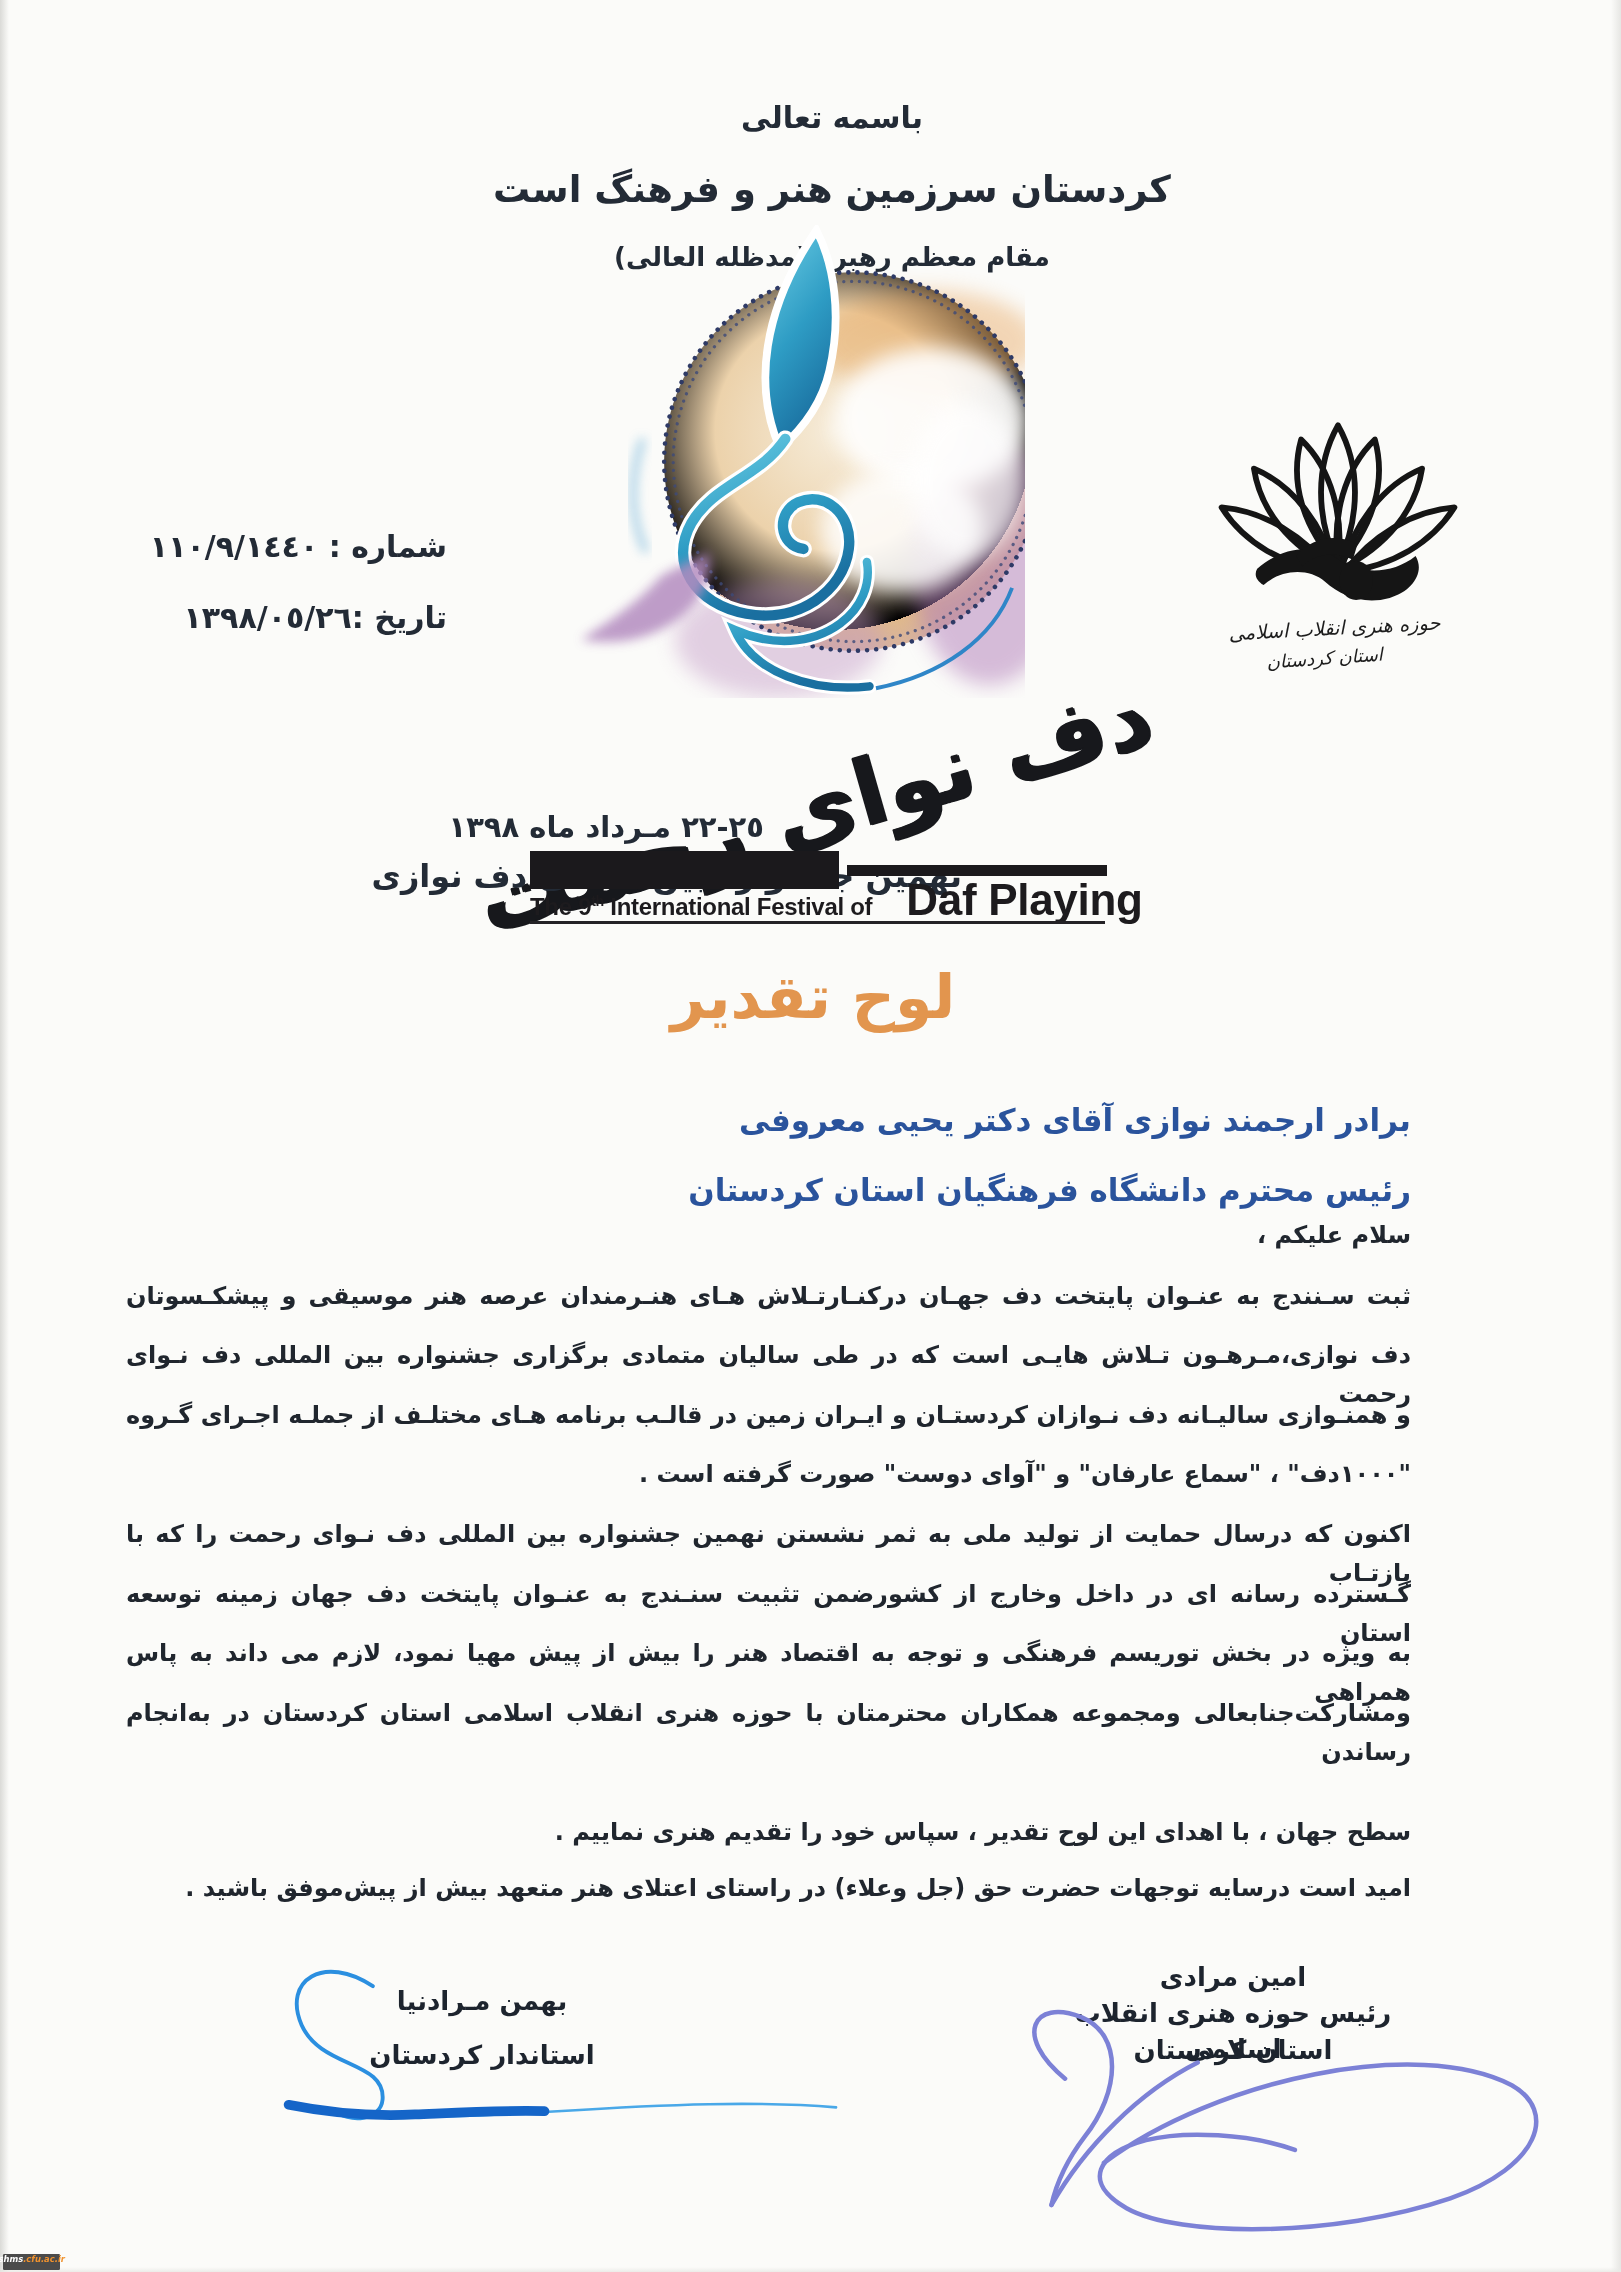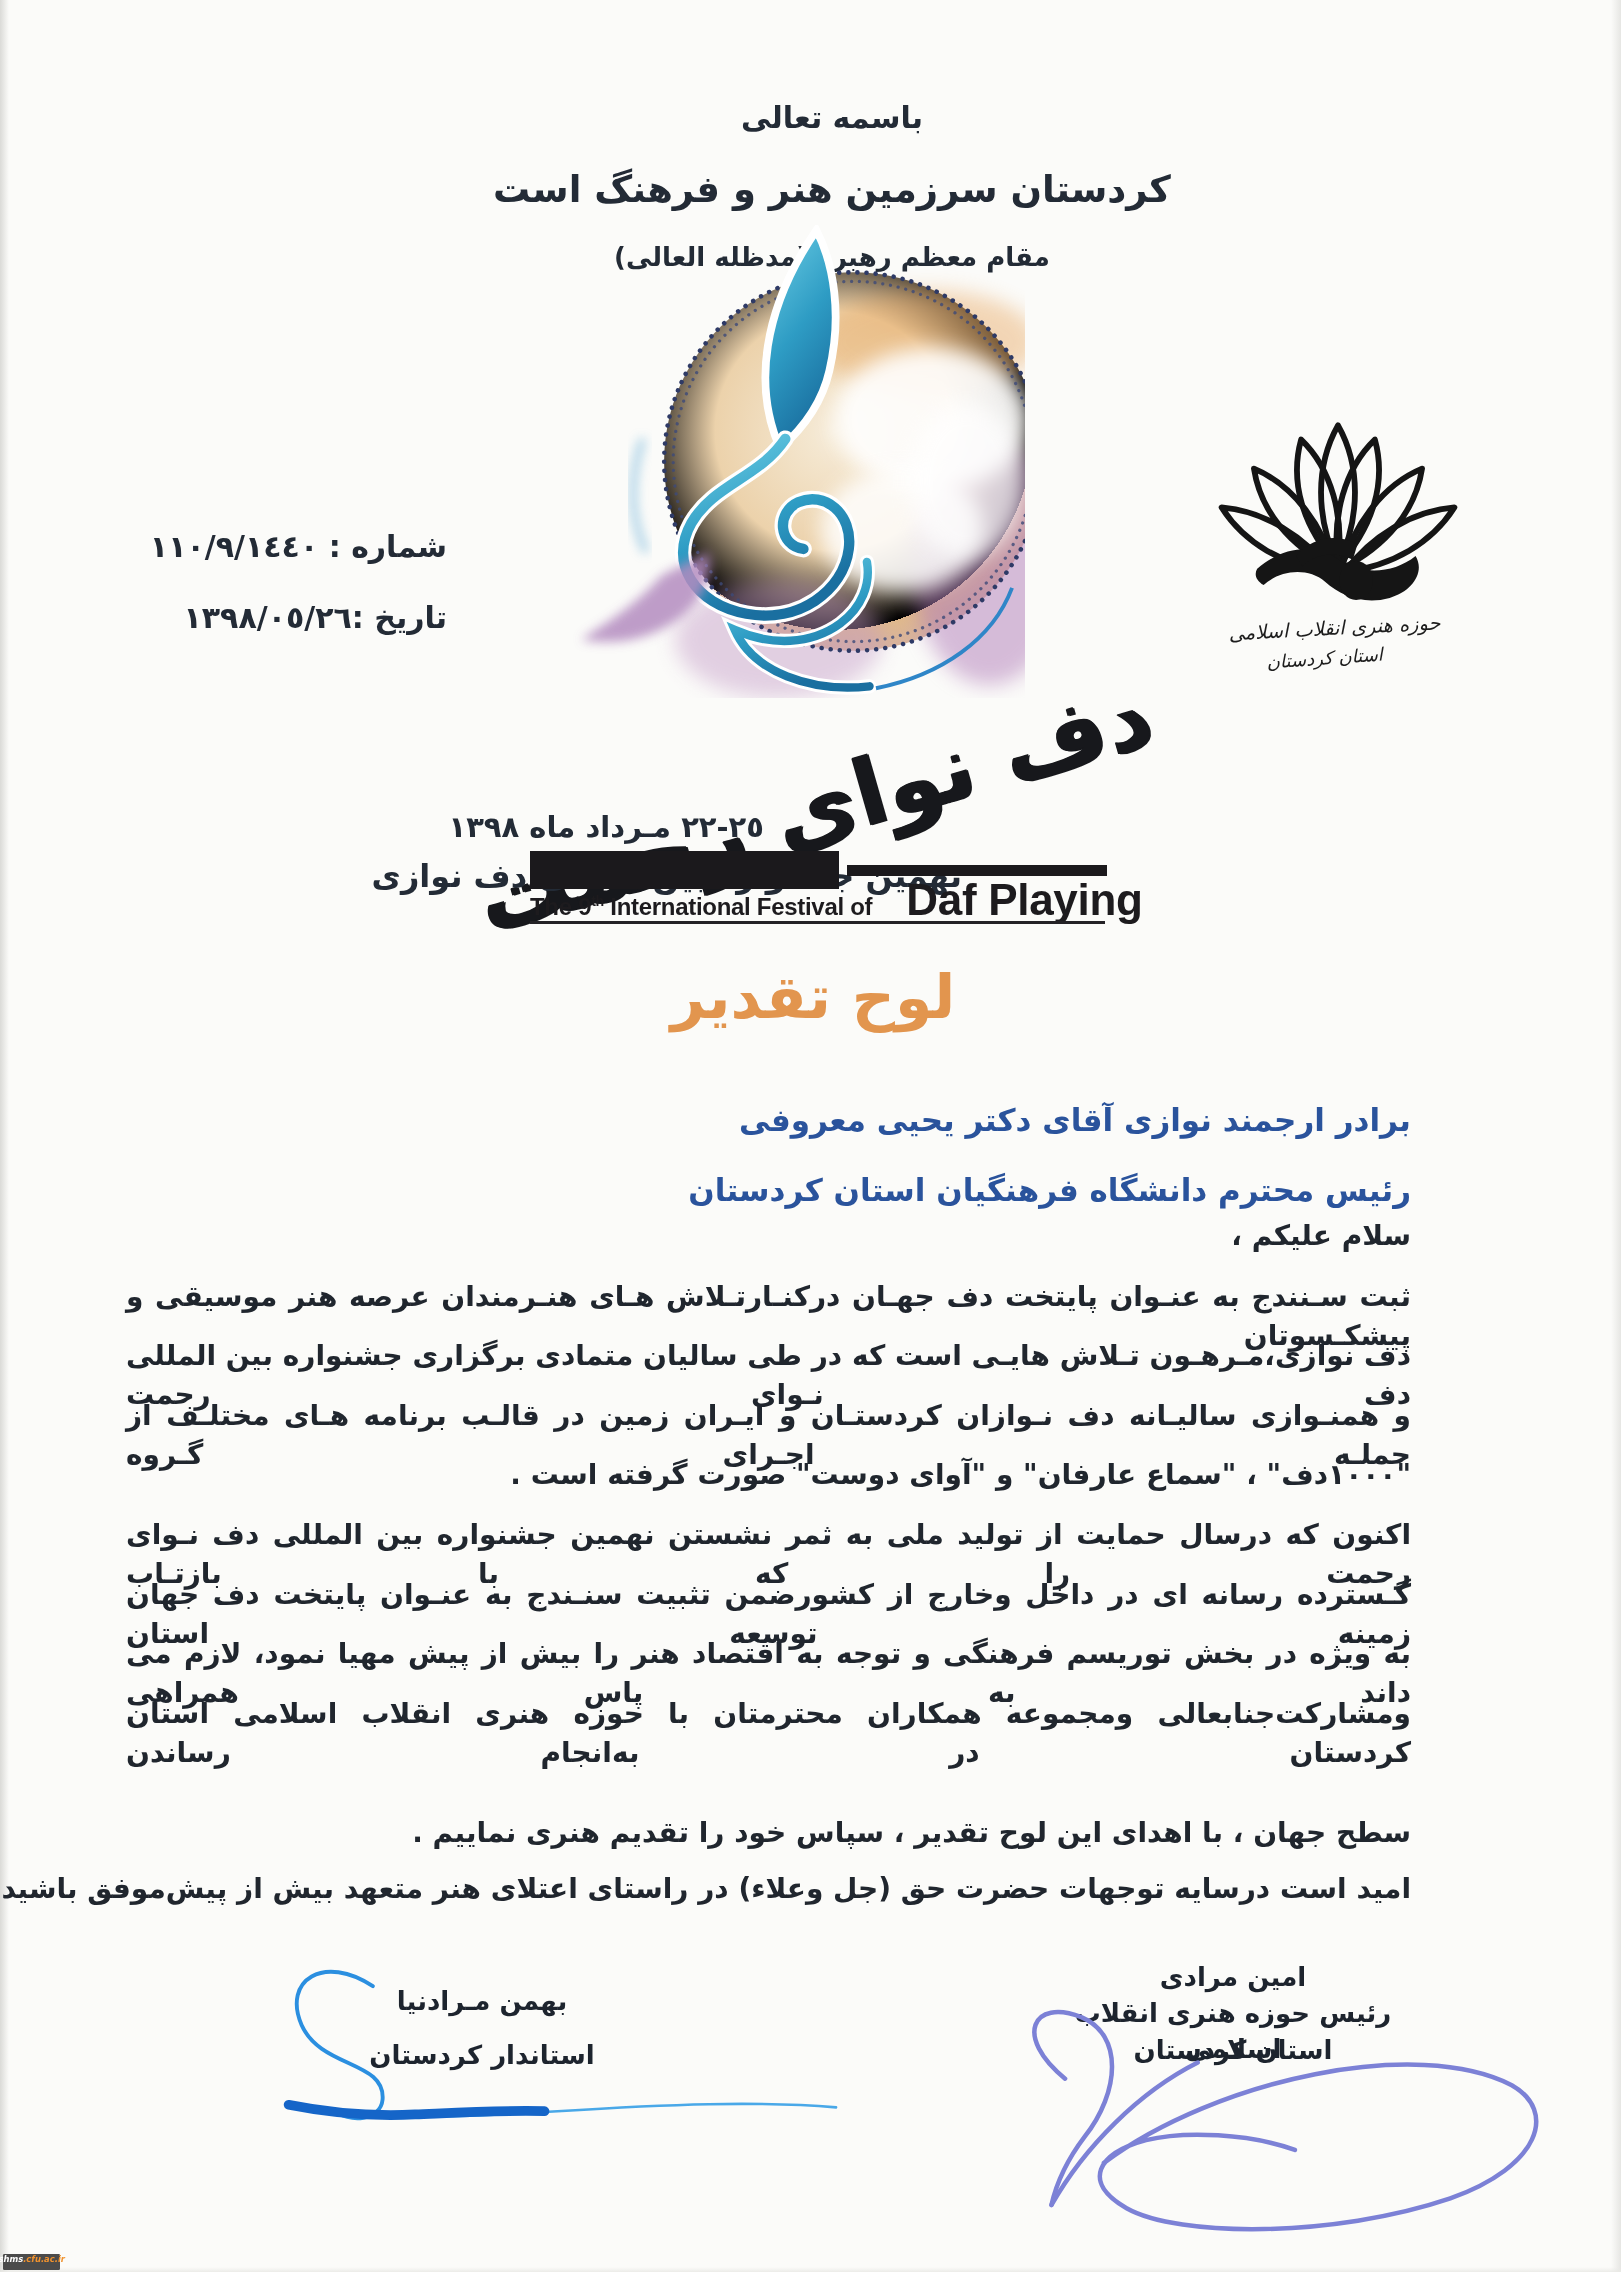--- a/index.html
+++ b/index.html
@@ -15,21 +15,21 @@
   .ink{color:#232b36;}
   .blue{color:#2a539c;}
   .edge-left{left:0;top:0;bottom:0;width:9px;
     background:linear-gradient(90deg,#d2d2cf,rgba(255,255,255,0));opacity:.8;}
   .edge-right{right:0;top:0;bottom:0;width:10.4px;
     background:linear-gradient(270deg,#e4e4e1,rgba(255,255,255,0));opacity:.9;}
   .edge-bottom{left:0;right:0;bottom:0;height:6.5px;
     background:linear-gradient(0deg,#e9e9e5,rgba(255,255,255,0));}
   .hdr{left:314px;width:1036px;}
   .body-line{
-    left:126px;width:1285px;font-size:28px;font-weight:bold;line-height:39px;
+    left:126px;width:1285px;font-size:24px;font-weight:bold;line-height:39px;
     color:#20262e;white-space:nowrap;
   }
   .body-line.just{white-space:normal;text-align:justify;text-align-last:justify;}
   .calli{
     transform:rotate(-16deg);transform-origin:center;
     font-size:91px;font-weight:bold;color:#17181c;letter-spacing:2.6px;
     text-shadow:1.3px 1.3px 0 #17181c, -0.6px 0.6px 0 #17181c;
     white-space:nowrap;text-align:center;width:100%;
   }
   .en-title{display:flex;justify-content:space-between;align-items:baseline;

